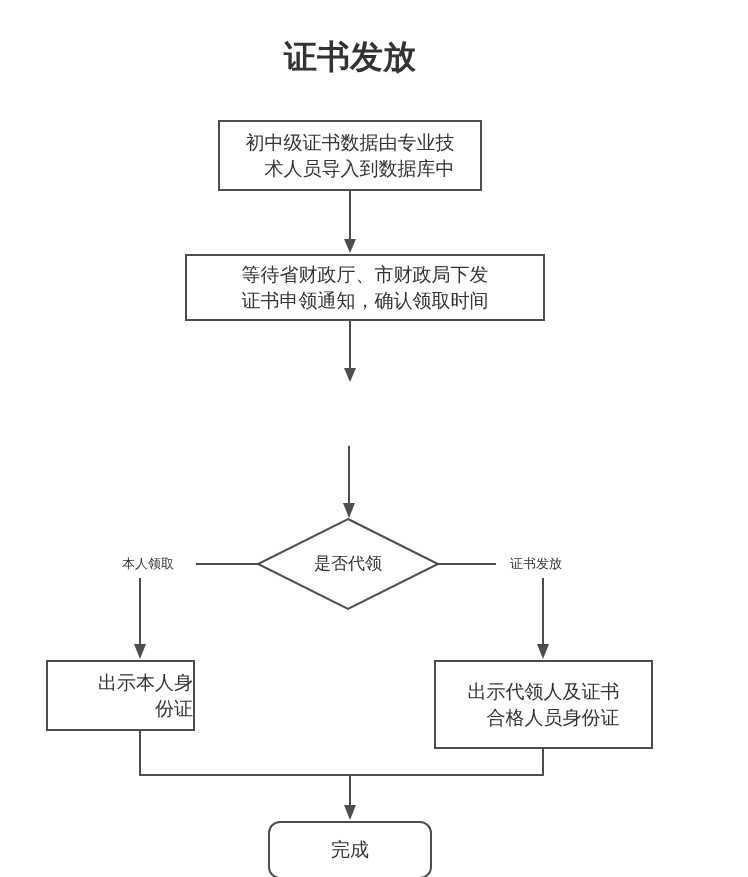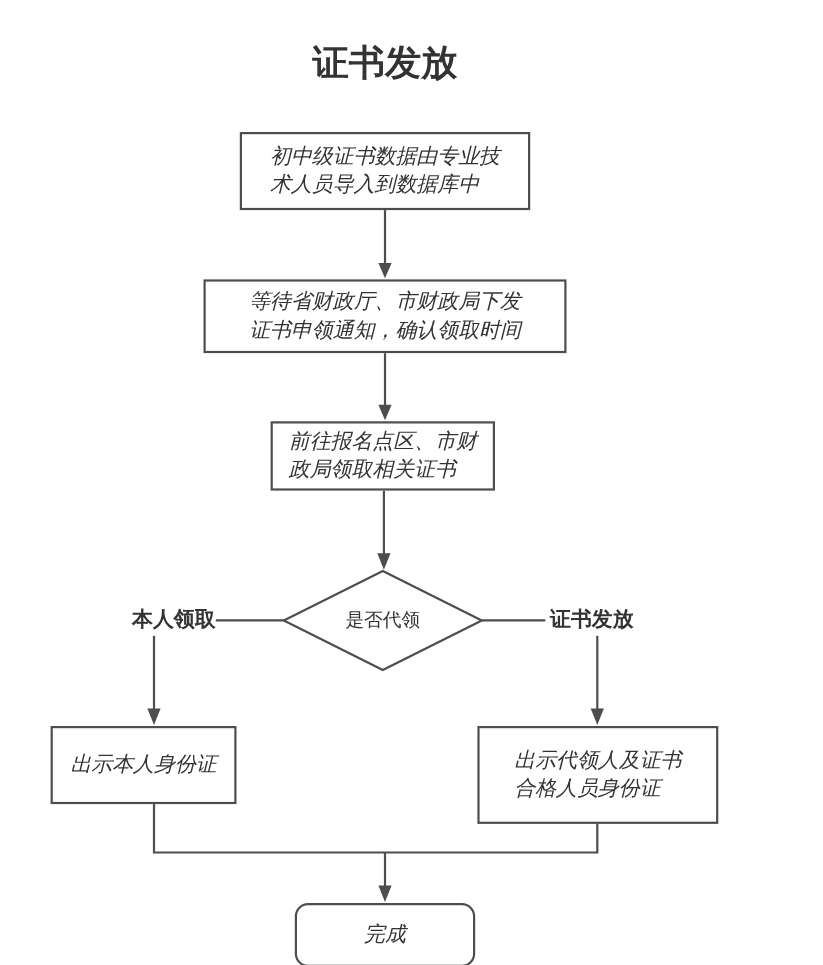--- a/index.html
+++ b/index.html
@@ -56,46 +56,44 @@
     color: var(--text);
   }
   .node {
     position: absolute;
     box-sizing: border-box;
     border: 2px solid var(--line);
     background: var(--background);
     display: flex;
     align-items: center;
     justify-content: center;
-    text-align: left;
+    text-align: right;
     font-size: 19px;
     line-height: 26px;
     white-space: pre-line;
     color: var(--text);
-    font-style: italic;
   }
   .node-step1  { left: 218px; top: 88px;  width: 264px; height: 71px; }
-  .node-step2  { left: 185px; top: 222px; width: 330px; height: 67px; }
+  .node-step2  { left: 185px; top: 222px; width: 360px; height: 67px; }
   .node-step3  { left: 246px; top: 351px; width: 204px; height: 63px; }
-  .node-left   { left: 46px;  top: 628px; width: 169px; height: 71px; }
+  .node-left   { left: 46px;  top: 628px; width: 149px; height: 71px; padding-left: 44px; }
   .node-right  { left: 434px; top: 628px; width: 219px; height: 89px; }
   .node-end    { left: 268px; top: 789px; width: 164px; height: 58px; border-radius: 12px; }
   .decision-label {
     position: absolute;
     left: 278px; top: 519px; width: 140px; height: 26px;
     display: flex; align-items: center; justify-content: center;
     font-size: 17px; line-height: 26px; color: var(--text);
   }
   .edge-label {
     position: absolute;
     height: 26px;
-    display: flex; align-items: center; justify-content: flex-end;
-    font-size: 19px; line-height: 26px; color: var(--text);
+    display: flex; align-items: center; justify-content: center;
+    font-size: 13px; line-height: 26px; color: var(--text);
     background: var(--background);
-    font-weight: bold;
   }
   .edge-label-left  { left: 100px; top: 519px; width: 96px; }
   .edge-label-right { left: 496px; top: 519px; width: 80px; }
 </style>
 </head>
 <body>
 
 <div class="canvas">
 
   <h1 class="diagram-title">证书发放</h1>
@@ -122,24 +120,20 @@
   <div class="node node-step1">
     <span>初中级证书数据由专业技
 术人员导入到数据库中</span>
   </div>
 
   <div class="node node-step2">
     <span>等待省财政厅、市财政局下发
 证书申领通知，确认领取时间</span>
   </div>
 
-  <div class="node node-step3">
-    <span>前往报名点区、市财
-政局领取相关证书</span>
-  </div>
 
   <div class="decision-label">
     <span>是否代领</span>
   </div>
 
   <div class="edge-label edge-label-left">
     <span>本人领取</span>
   </div>
 
   <div class="edge-label edge-label-right">

